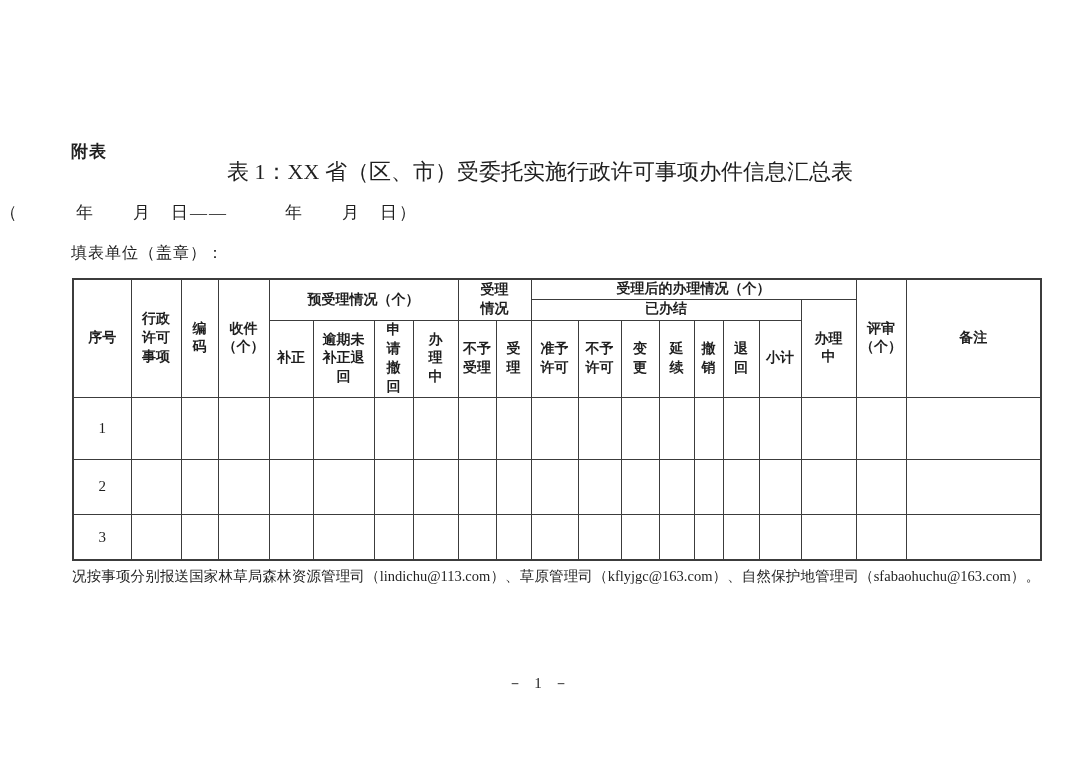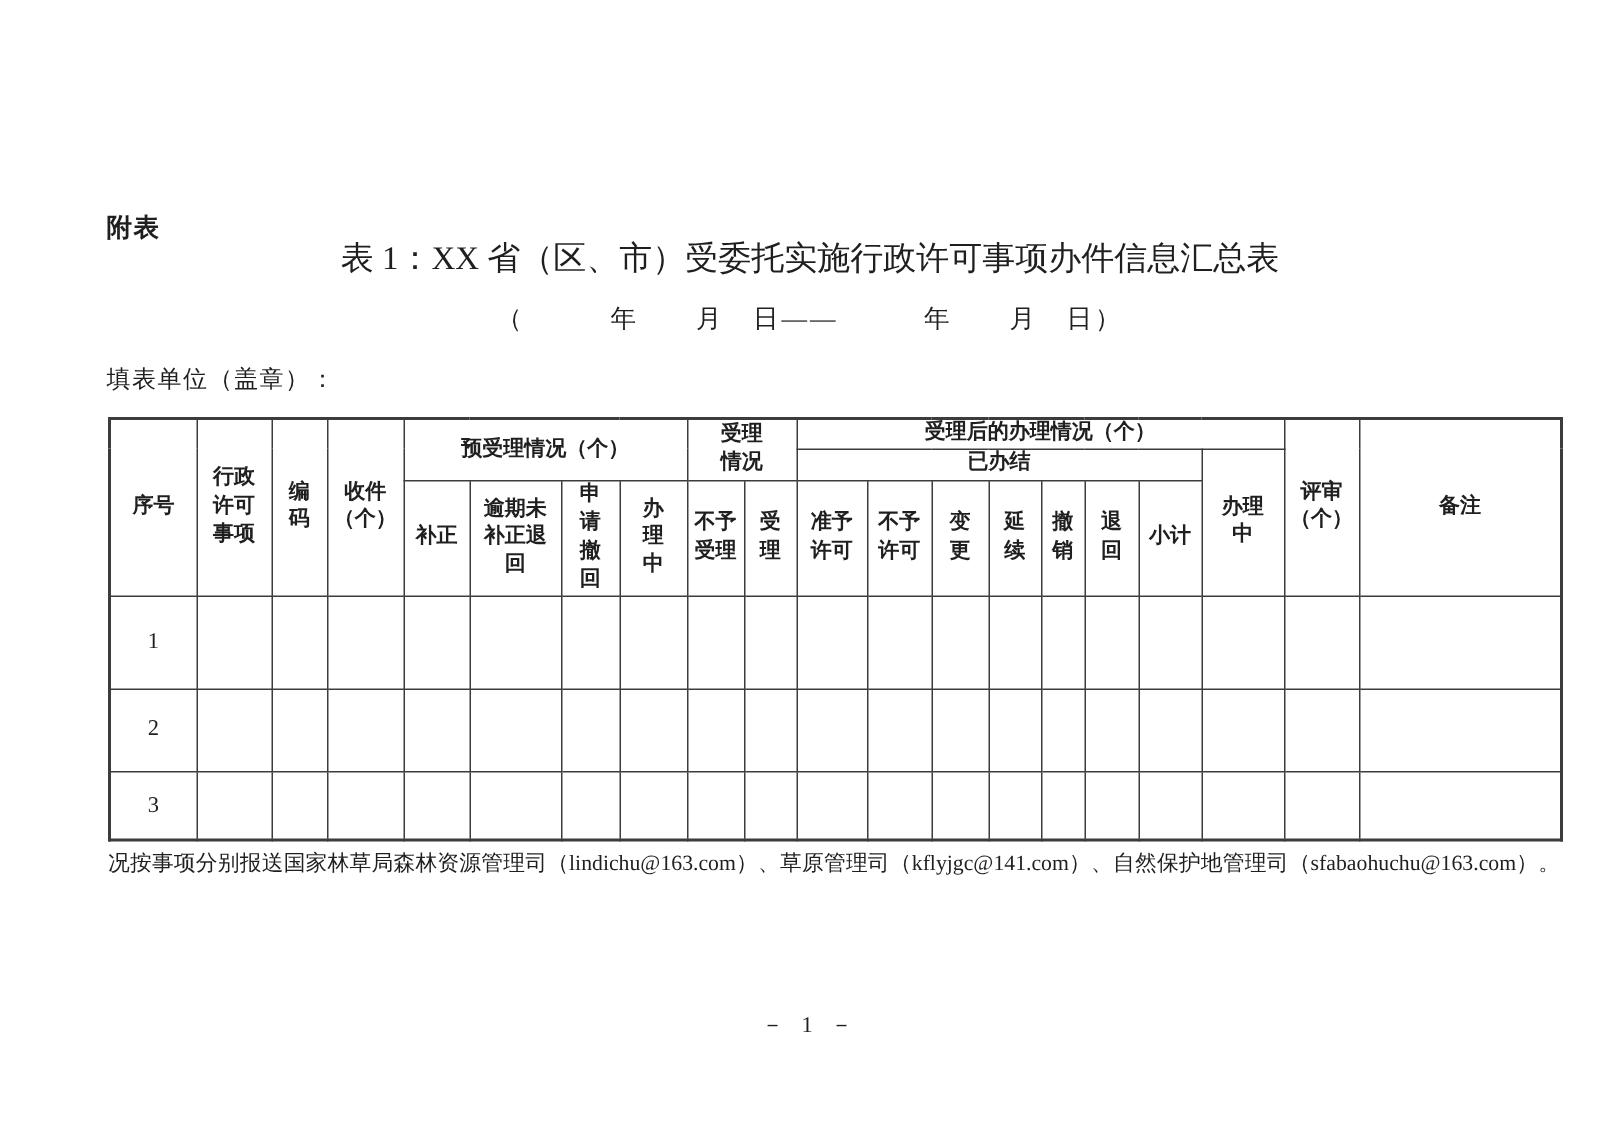--- a/index.html
+++ b/index.html
@@ -12,21 +12,21 @@
   .annex {
     position:absolute; left:71px; top:120px;
     font-size:17px; font-weight:700; letter-spacing:1px;margin-top:20px;
   }
   .title {
     position:absolute; left:0; top:157px; width:1080px;
     text-align:center; font-size:22px; font-weight:400;
   }
   .dateline {
     position:absolute; left:0; top:201px; width:1080px;
-    text-align:center; font-size:17px; letter-spacing:2px;
+    text-align:left; font-size:17px; letter-spacing:2px;
   }
   .unit {
     position:absolute; left:71px; top:243px;
     font-size:16px; letter-spacing:1px;
   }
   table.summary {
     position:absolute; left:72px; top:278px;
     width:968px; table-layout:fixed; border-collapse:collapse;
     border:2px solid #3c3c3c;
   }
@@ -210,18 +210,18 @@
         <td></td>
           <td></td>
         <td></td>
           <td></td>
         <td></td>
       </tr>
     </tbody>
   </table>
 
   <div class="notes">
-    <div class="note-line">况按事项分别报送国家林草局森林资源管理司（lindichu@163.com）、草原管理司（kflyjgc@141.com）、自然保护地管理司（sfabaohuchu@163.com）。</div>
+    <div class="note-line">况按事项分别报送国家林草局森林资源管理司（lindichu@113.com）、草原管理司（kflyjgc@163.com）、自然保护地管理司（sfabaohuchu@163.com）。</div>
   </div>
 
   <div class="pagenum">－ 1 －</div>
 
 </div>
 
 </body></html>

